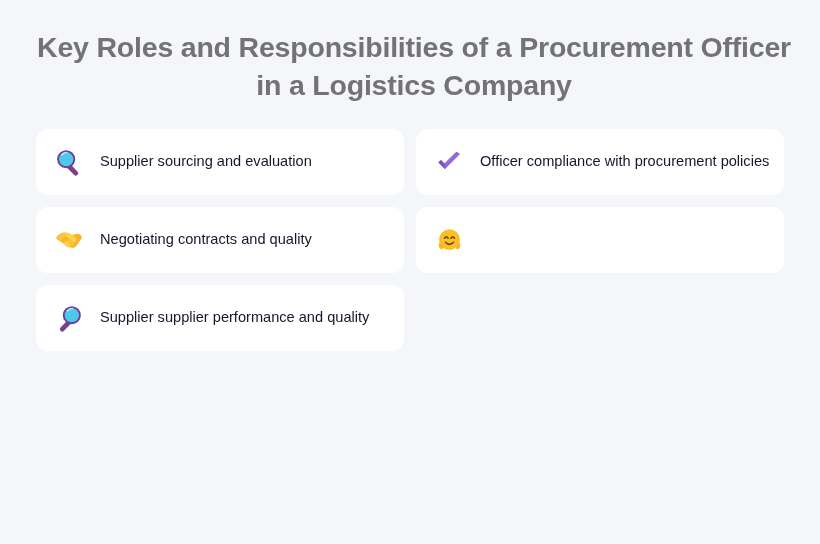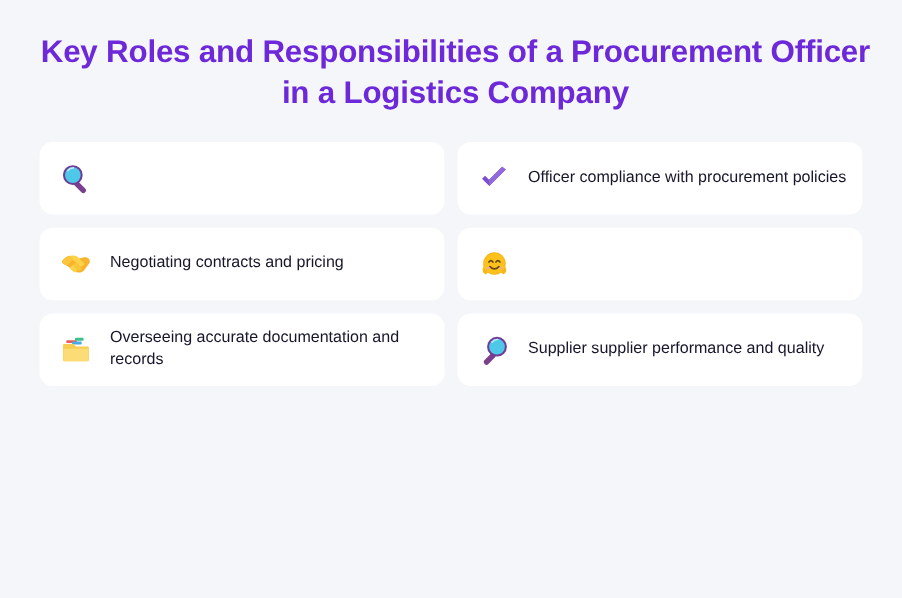--- a/index.html
+++ b/index.html
@@ -21,21 +21,21 @@
     box-sizing: border-box;
   }
   .title {
     margin: 0;
     padding: 28px 26px 0 34px;
     text-align: center;
     font-size: 28.5px;
     font-weight: bold;
     line-height: 1.34;
     letter-spacing: -0.2px;
-    color: #6d28d9;
+    color: #737373;
     font-family: "Liberation Sans", sans-serif;
   }
   .grid {
     position: absolute;
     left: 36px;
     top: 129px;
     width: 748px;
     display: grid;
     grid-template-columns: 368px 368px;
     column-gap: 12px;
@@ -79,20 +79,21 @@
 
     <div class="card">
       <span class="card-icon">
         <svg width="30" height="30" viewBox="0 0 32 32">
           <path d="M17.5 18.5 L25 26 a2.6 2.6 0 0 1-3.7 3.7 L13.8 22.2 Z" fill="#7a3f8f"></path>
           <circle cx="13" cy="13" r="9.6" fill="#6e3d96"></circle>
           <circle cx="13" cy="13" r="7.6" fill="#4ec8e8"></circle>
           <path d="M8.2 8.6 a6.6 6.6 0 0 1 5.4-2.6" stroke="#bfeaf7" stroke-width="1.6" fill="none" stroke-linecap="round"></path>
         </svg>
       </span>
+      <span class="card-label">Supplier sourcing and evaluation</span>
     </div>
 
     <div class="card">
       <span class="card-icon">
         <svg width="30" height="30" viewBox="0 0 32 32">
           <path d="M4.5 16.5 L11.5 23.5 L27.5 7.5 L24 5 L11.3 17.6 L7.4 13.7 Z" fill="#7b4ecd"></path>
           <path d="M11.5 23.5 L27.5 7.5 L24 5 L11.3 17.6 Z" fill="#9269dd"></path>
         </svg>
       </span>
       <span class="card-label">Officer compliance with procurement policies</span>
@@ -101,21 +102,21 @@
     <div class="card">
       <span class="card-icon">
         <svg width="30" height="30" viewBox="0 0 32 32">
           <path d="M2.5 13 C6 8.5 10 7 13.5 8.5 L18 11 L24 9.5 C27.5 9 30 11.5 29.5 14.5 L24 22 C22 24.5 18.5 25 16 23.5 L6 17 C3.5 16 2 14.5 2.5 13 Z" fill="#f7b52e"></path>
           <path d="M8.5 9.5 C12 7 16 7.5 18.8 10.2 L23 14.2 C24.2 15.4 24 17 22.8 17.8 C21.8 18.5 20.4 18.3 19.4 17.3 L16.4 14.4" fill="#fcd34a"></path>
           <path d="M16.2 14.2 L20.6 18.4 C21.6 19.4 21.5 20.9 20.4 21.7 C19.4 22.4 18.1 22.2 17.2 21.3 L13 17.2" fill="#f9c63a"></path>
           <path d="M12.8 17 L16.4 20.5 C17.3 21.4 17.2 22.8 16.2 23.5 C15.3 24.2 14 24 13.2 23.2 L10 20.1" fill="#fcd34a"></path>
           <path d="M3 12.6 C5.5 9.5 8.8 8.2 11.6 9.2 L14 10.5 L9 16 C7.5 17.5 5.4 17.3 4.1 15.8 L3 14.6 Z" fill="#fbc63c"></path>
         </svg>
       </span>
-      <span class="card-label">Negotiating contracts and pricing</span>
+      <span class="card-label">Negotiating contracts and quality</span>
     </div>
 
 
 
     <div class="card">
       <span class="card-icon">
         <svg width="29" height="29" viewBox="0 0 32 32">
           <circle cx="16" cy="15" r="11" fill="#fcc21b"></circle>
           <circle cx="16" cy="15" r="11" fill="none" stroke="#f0a61b" stroke-width="0.6"></circle>
           <path d="M10.5 13.5 q2 -3 4 0" stroke="#6a4a13" stroke-width="1.7" fill="none" stroke-linecap="round"></path>
@@ -129,32 +130,20 @@
             <line x1="6.2" y1="20.5" x2="5" y2="23.5"></line>
             <line x1="8" y1="21.8" x2="7" y2="24.6"></line>
             <line x1="25.8" y1="20.5" x2="27" y2="23.5"></line>
             <line x1="24" y1="21.8" x2="25" y2="24.6"></line>
           </g>
         </svg>
       </span>
     </div>
 
 
-    <div class="card">
-      <span class="card-icon">
-        <svg width="28" height="28" viewBox="0 0 32 32">
-          <rect x="6" y="6" width="11" height="3" rx="1" fill="#ec5b5b"></rect>
-          <rect x="15" y="3.5" width="9" height="3" rx="1" fill="#3ec08a"></rect>
-          <rect x="12" y="7.5" width="10" height="3" rx="1" fill="#4aa8e8"></rect>
-          <path d="M4 10 h10 l2 2.5 h12 a1.5 1.5 0 0 1 1.5 1.5 v12.5 a1.5 1.5 0 0 1-1.5 1.5 H4 a1.5 1.5 0 0 1-1.5-1.5 V11.5 A1.5 1.5 0 0 1 4 10 Z" fill="#f7cd53"></path>
-          <path d="M3 15 h26 v11.5 a1.5 1.5 0 0 1-1.5 1.5 H4.5 A1.5 1.5 0 0 1 3 26.5 Z" fill="#fcdc77"></path>
-        </svg>
-      </span>
-      <span class="card-label">Overseeing accurate documentation and records</span>
-    </div>
 
 
     <div class="card">
       <span class="card-icon">
         <svg width="30" height="30" viewBox="0 0 32 32">
           <path d="M14 18.8 L7 26 a2.6 2.6 0 0 0 3.7 3.7 L17.8 22.4 Z" fill="#7a3f8f"></path>
           <circle cx="19" cy="13" r="9.6" fill="#6e3d96"></circle>
           <circle cx="19" cy="13" r="7.6" fill="#4ec8e8"></circle>
           <path d="M14.2 8.6 a6.6 6.6 0 0 1 5.4-2.6" stroke="#bfeaf7" stroke-width="1.6" fill="none" stroke-linecap="round"></path>
         </svg>

